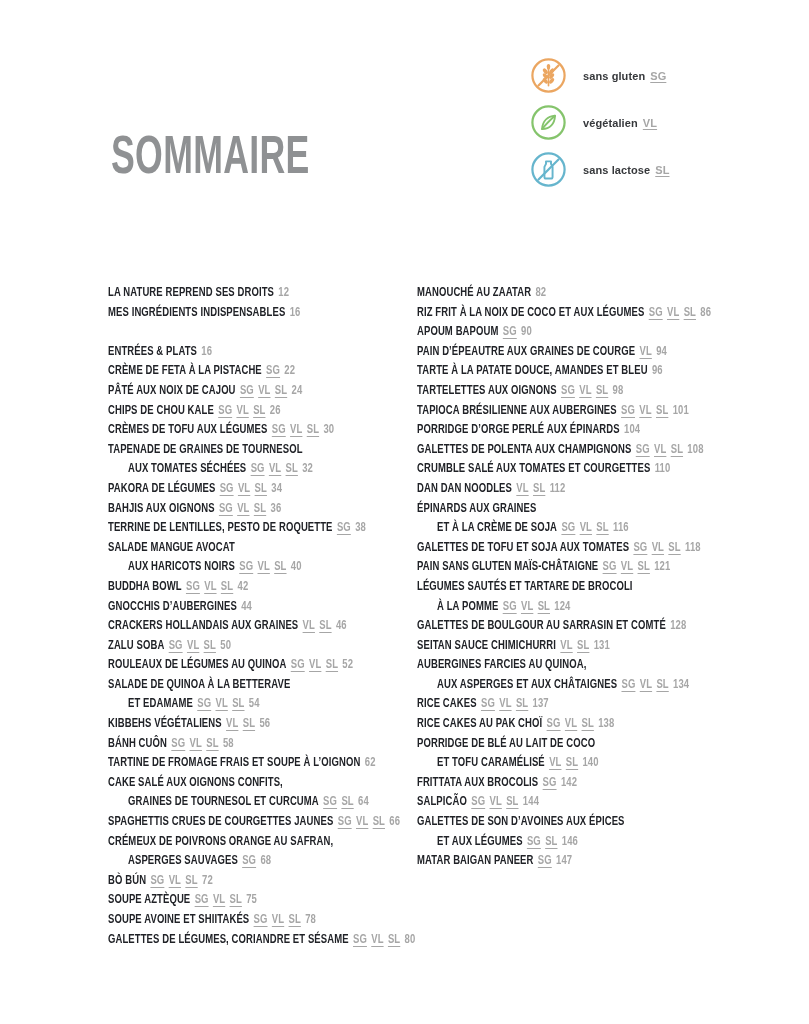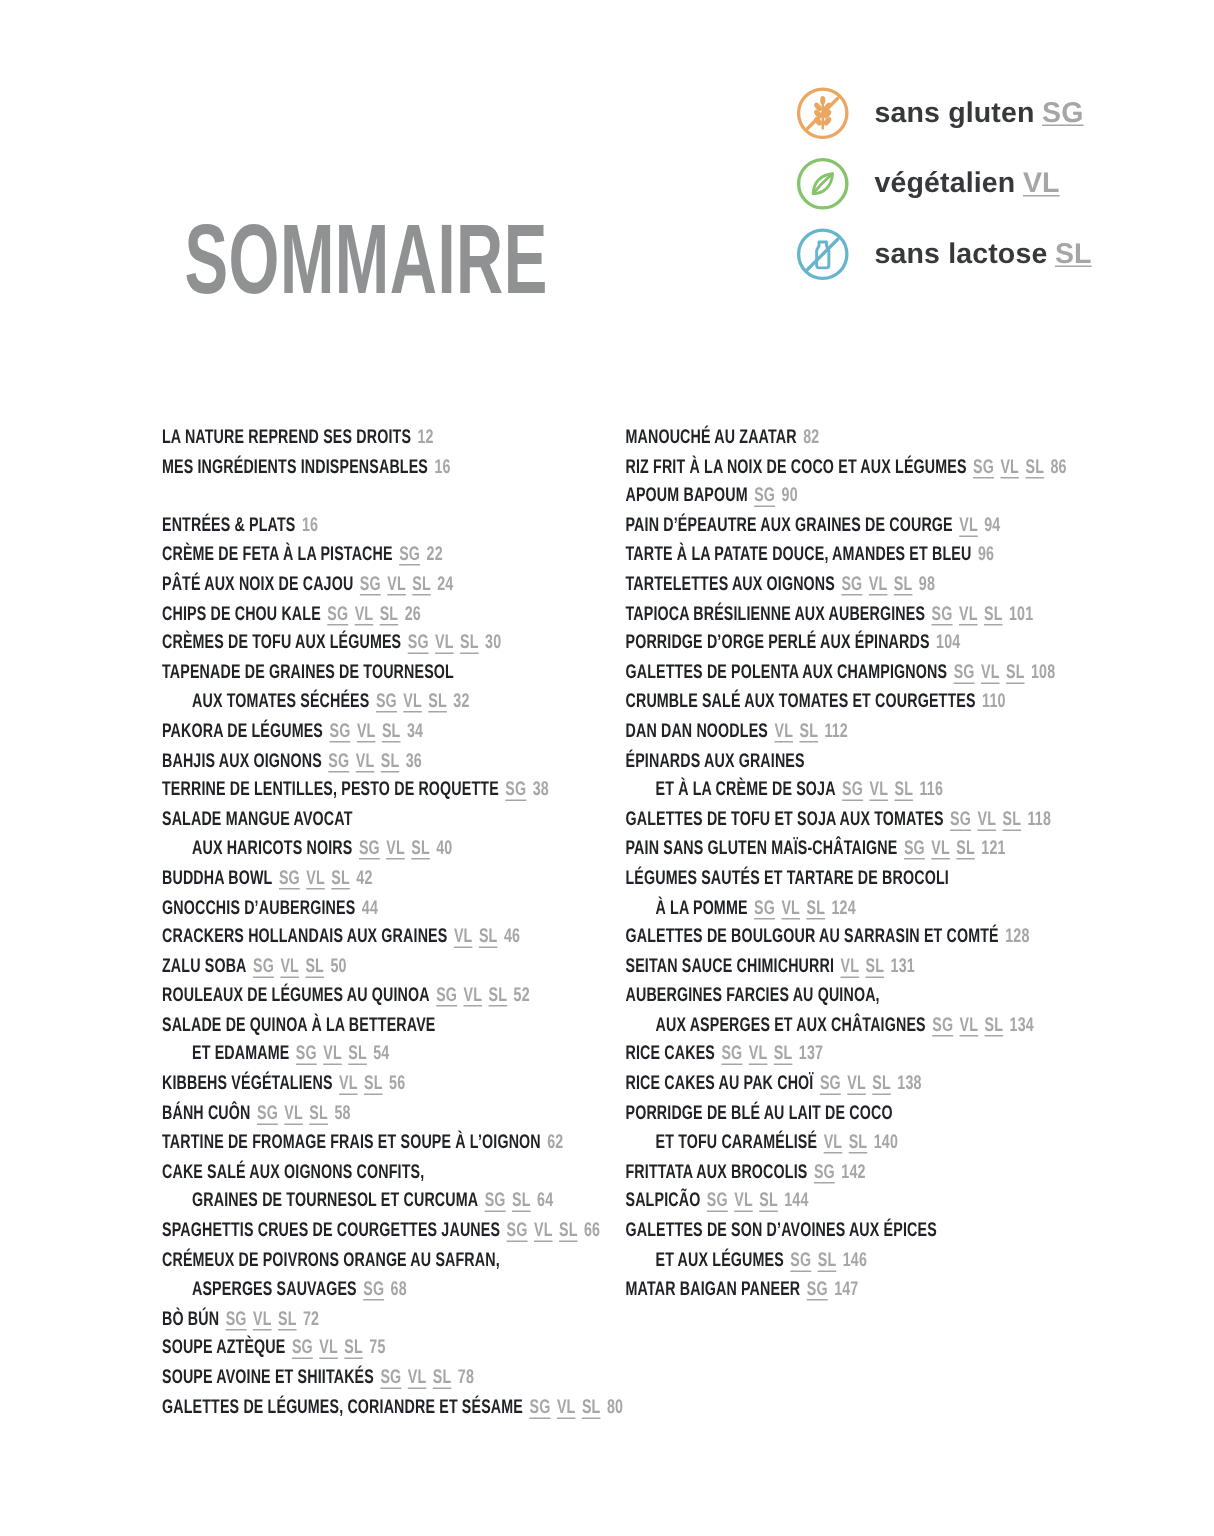--- a/index.html
+++ b/index.html
@@ -3,33 +3,33 @@
 <meta charset="utf-8">
 <style>
   html,body{margin:0;padding:0;}
   body{
     width:809px;height:1024px;position:relative;overflow:hidden;
     background:#ffffff;
     font-family:"Liberation Sans",sans-serif;
     -webkit-font-smoothing:antialiased;
   }
   .page-title{
-    position:absolute;left:111px;top:127px;margin:12px;
-    font-size:66px;font-weight:bold;line-height:1;
+    position:absolute;left:111px;top:127px;margin:0;
+    font-size:54px;font-weight:bold;line-height:1;
     color:var(--title-gray,#8f9193);
   }
   .condX{display:inline-block;transform:scaleX(.66);transform-origin:0 0;white-space:nowrap;letter-spacing:.5px;}
 
   
   .legend{position:absolute;left:530px;top:57px;}
   .legend-row{display:flex;align-items:center;height:37px;margin-bottom:10px;}
   .legend-icon{width:37px;height:37px;flex:0 0 37px;}
   .legend-icon svg{display:block;width:37px;height:37px;}
   .legend-label{
-    margin-left:16px;font-size:19px;font-weight:bold;
+    margin-left:16px;font-size:11px;font-weight:bold;
     color:var(--label-ink,#36383b);letter-spacing:.1px;white-space:nowrap;
   }
   .legend-tag{
     color:var(--muted-gray,#a6a6a6);margin-left:5px;
     text-decoration:underline;text-decoration-thickness:1px;text-underline-offset:2px;
   }
 
   
   .toc-col{position:absolute;top:281px;width:309px;}
   .toc-col.left{left:108px;}

